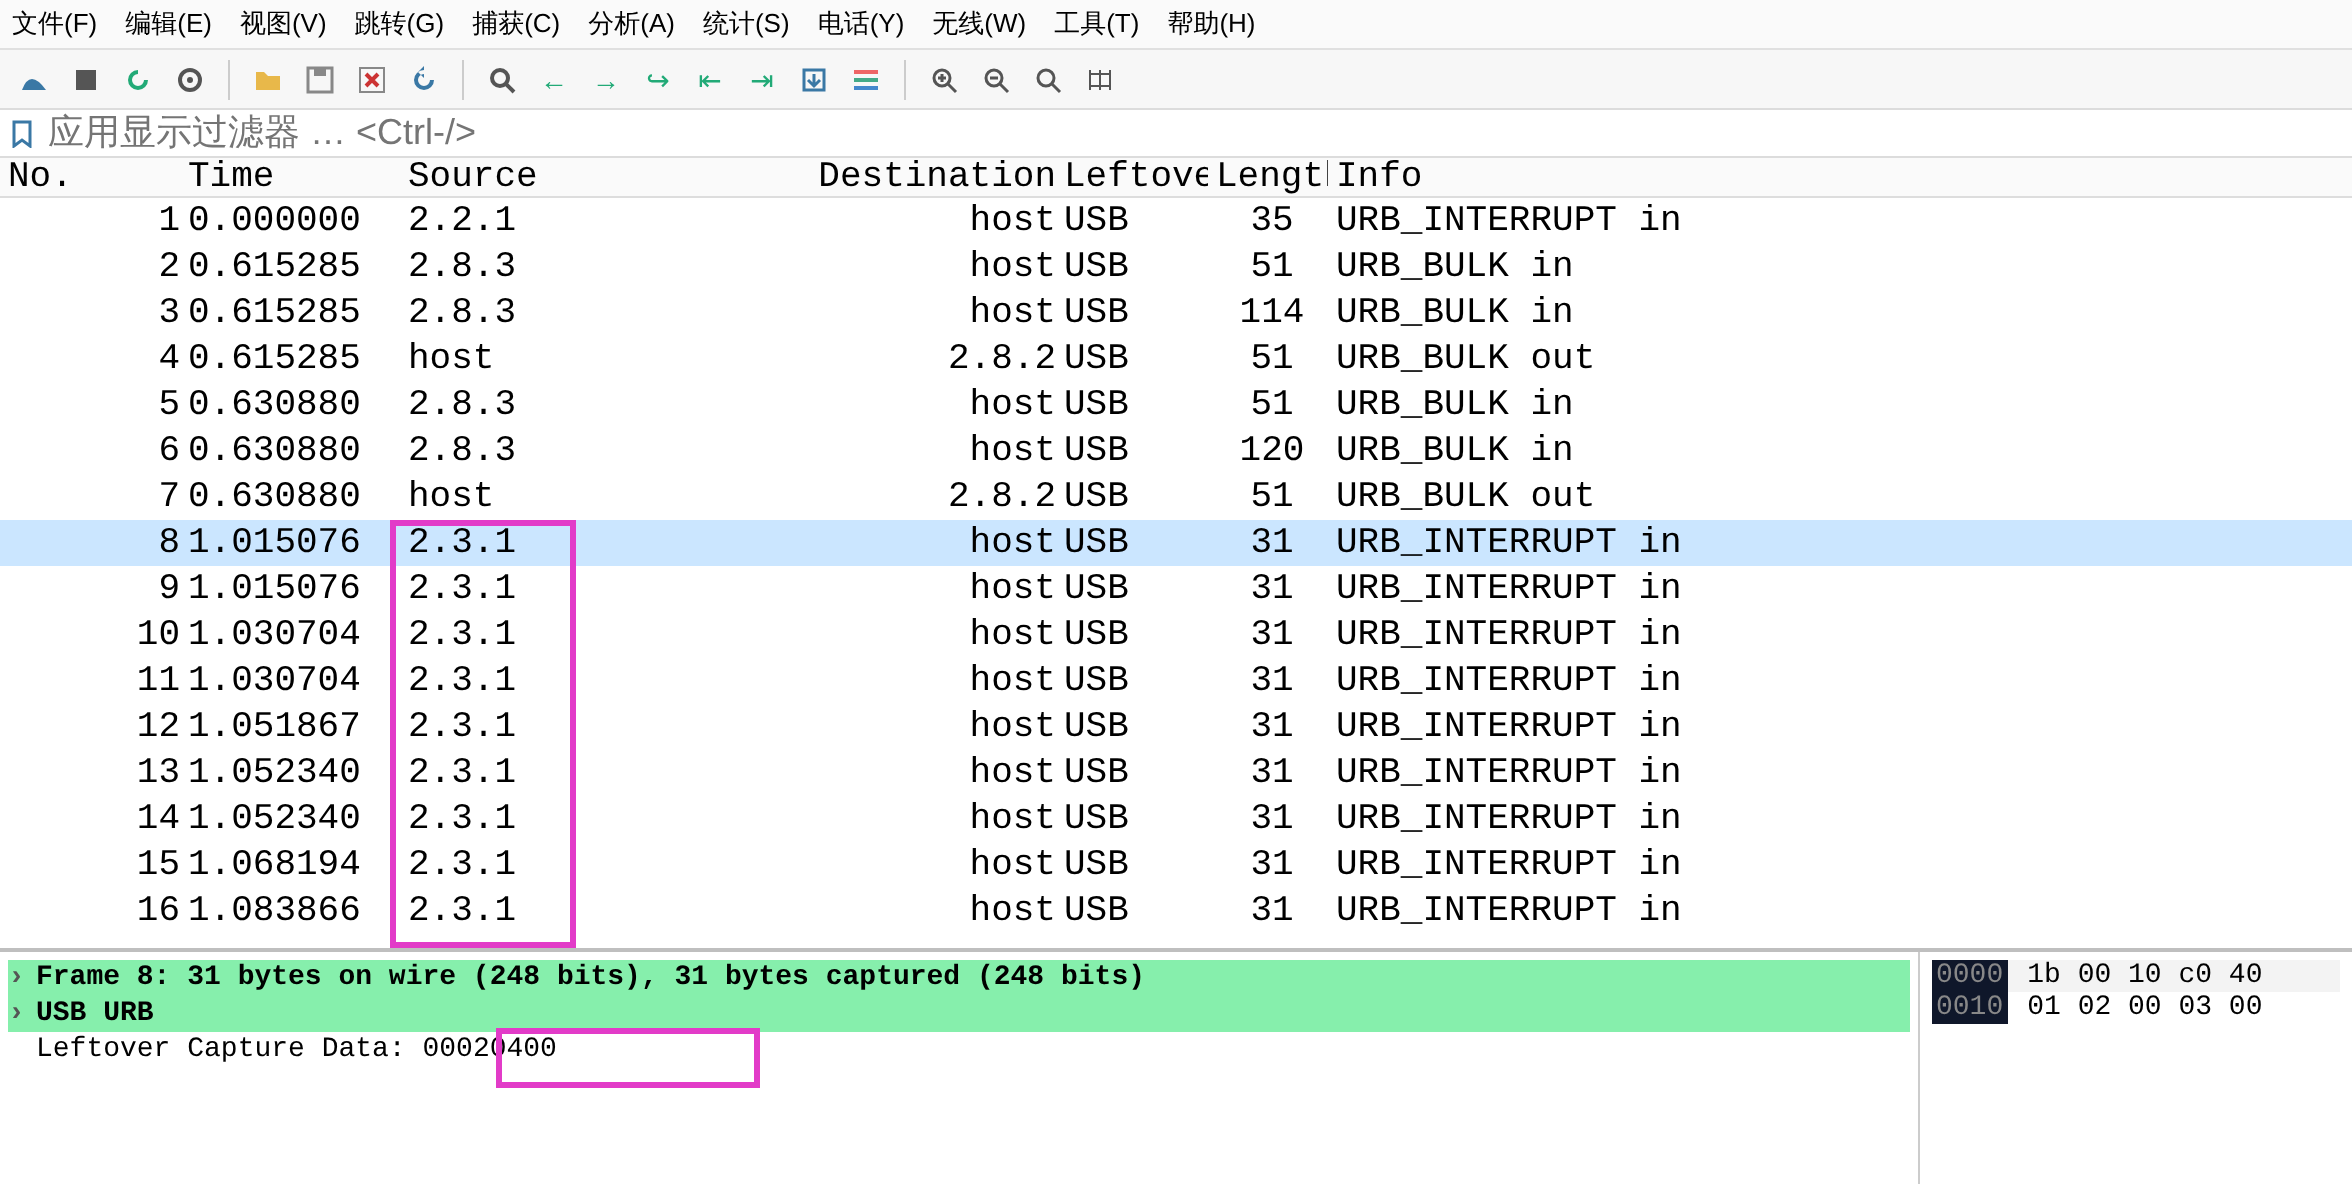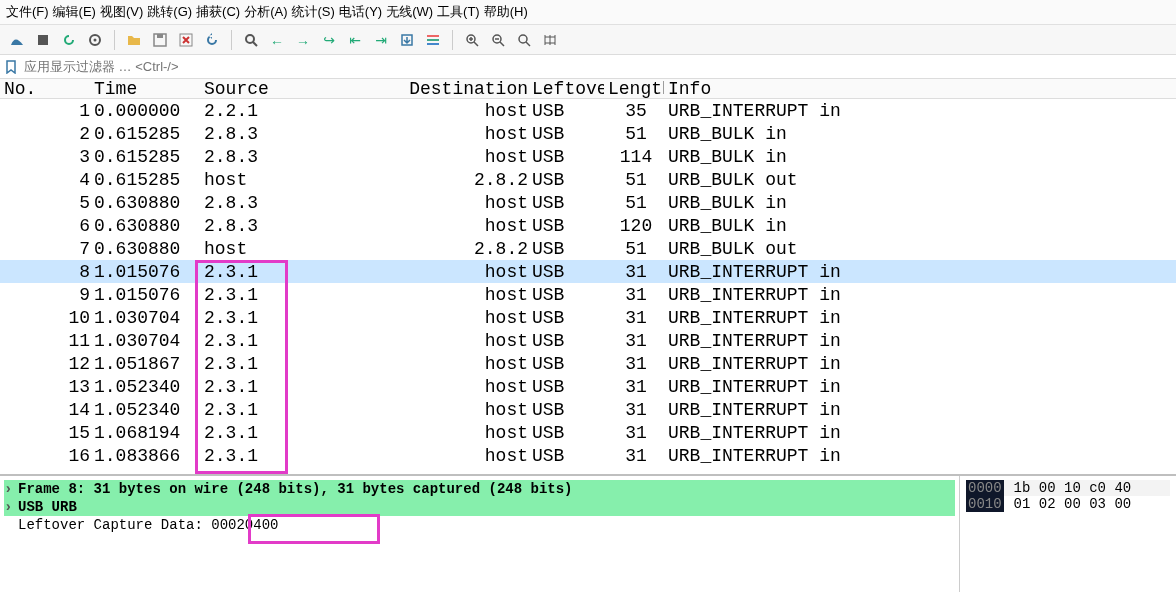--- a/index.html
+++ b/index.html
@@ -8,21 +8,21 @@
     font-size: 13px;
     background: #fff;
     color: #000;
     width: 1176px;
     height: 592px;
     overflow: hidden;
     position: relative;
   }
   .menubar {
     display: flex;
-    gap: 4px;
+    gap: 14px;
     padding: 3px 6px;
     background: #fafafa;
     border-bottom: 1px solid #e0e0e0;
     font-size: 13px;
   }
   .toolbar {
     display: flex;
     align-items: center;
     gap: 4px;
     padding: 3px 6px;
@@ -57,21 +57,21 @@
   }
   .filterbar .bookmark-icon {
     width: 14px; height: 14px; margin-right: 4px;
     display:inline-flex; align-items:center; justify-content:center;
     color:#2a7ab0;
   }
   .filterbar input {
     flex: 1;
     border: none;
     outline: none;
-    font-size: 13px;
+    font-size: 18px;
     color: #14532d;
     background: transparent;
     padding: 2px;
   }
   .packet-area {
     height: 395px;
     overflow: hidden;
     font-family: "Consolas","Courier New",monospace;
     font-size: 18px;
     position: relative;

